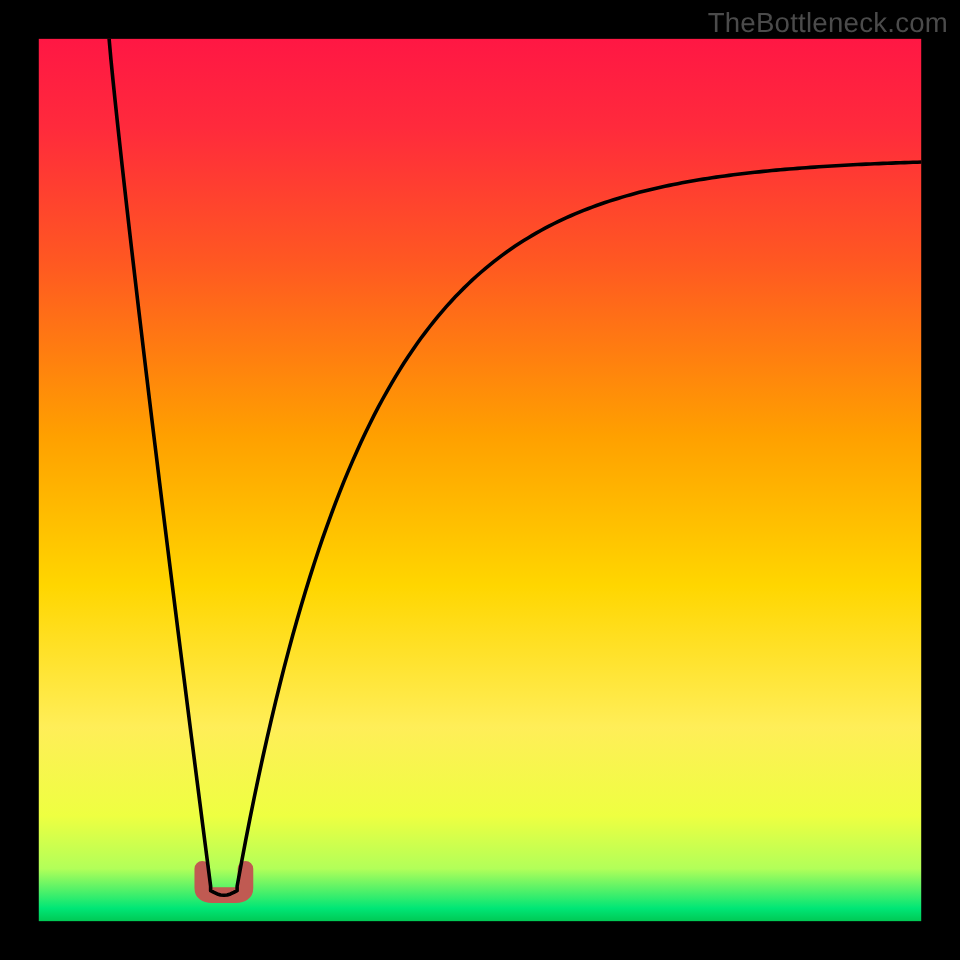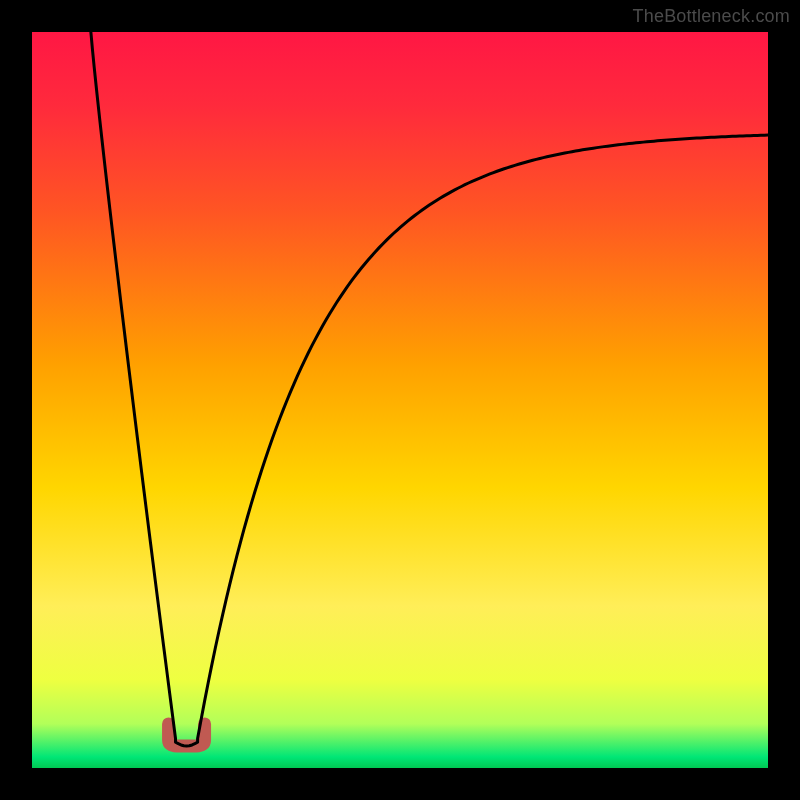--- a/index.html
+++ b/index.html
@@ -25,21 +25,21 @@
     top: 32px;
     width: 736px;
     height: 736px;
     overflow: hidden;
   }
   .watermark {
     position: absolute;
     top: 6px;
     right: 10px;
     color: #4b4b4b;
-    font-size: 18px;
+    font-size: 23px;
     font-weight: 500;
     letter-spacing: 0.2px;
     user-select: none;
   }
   svg {
     display: block;
   }
 </style>
 </head>
 <body>

